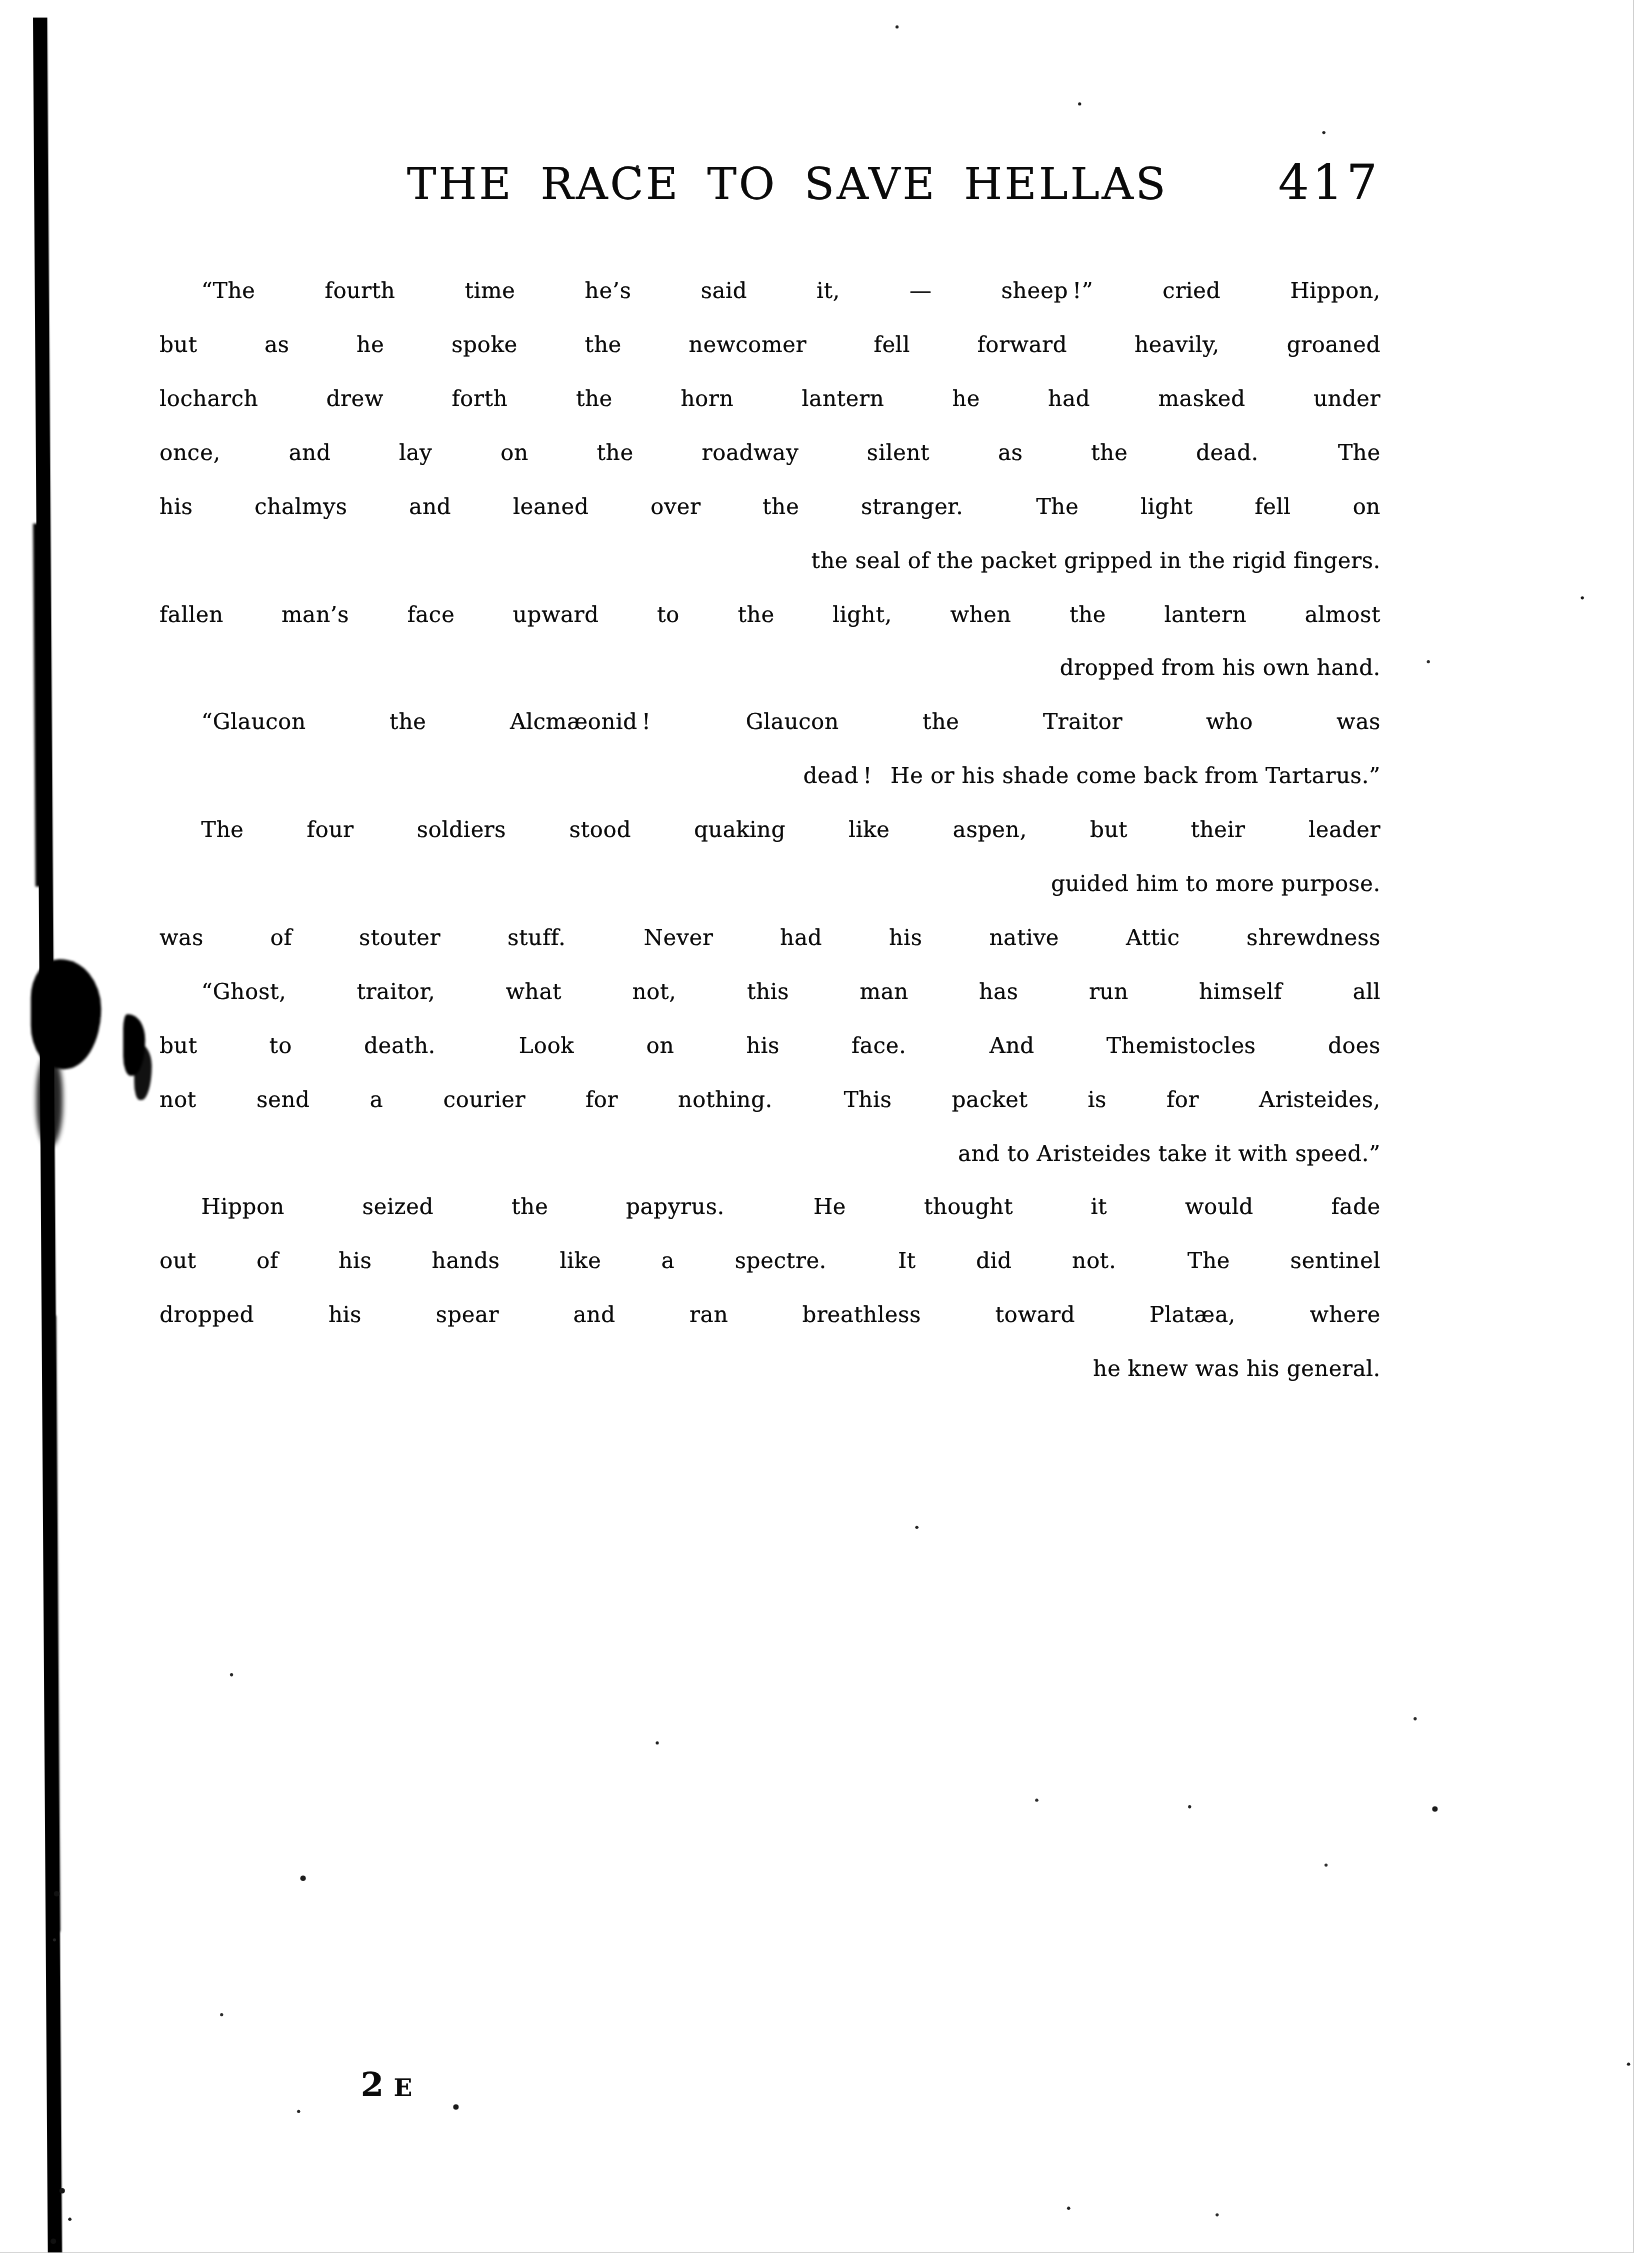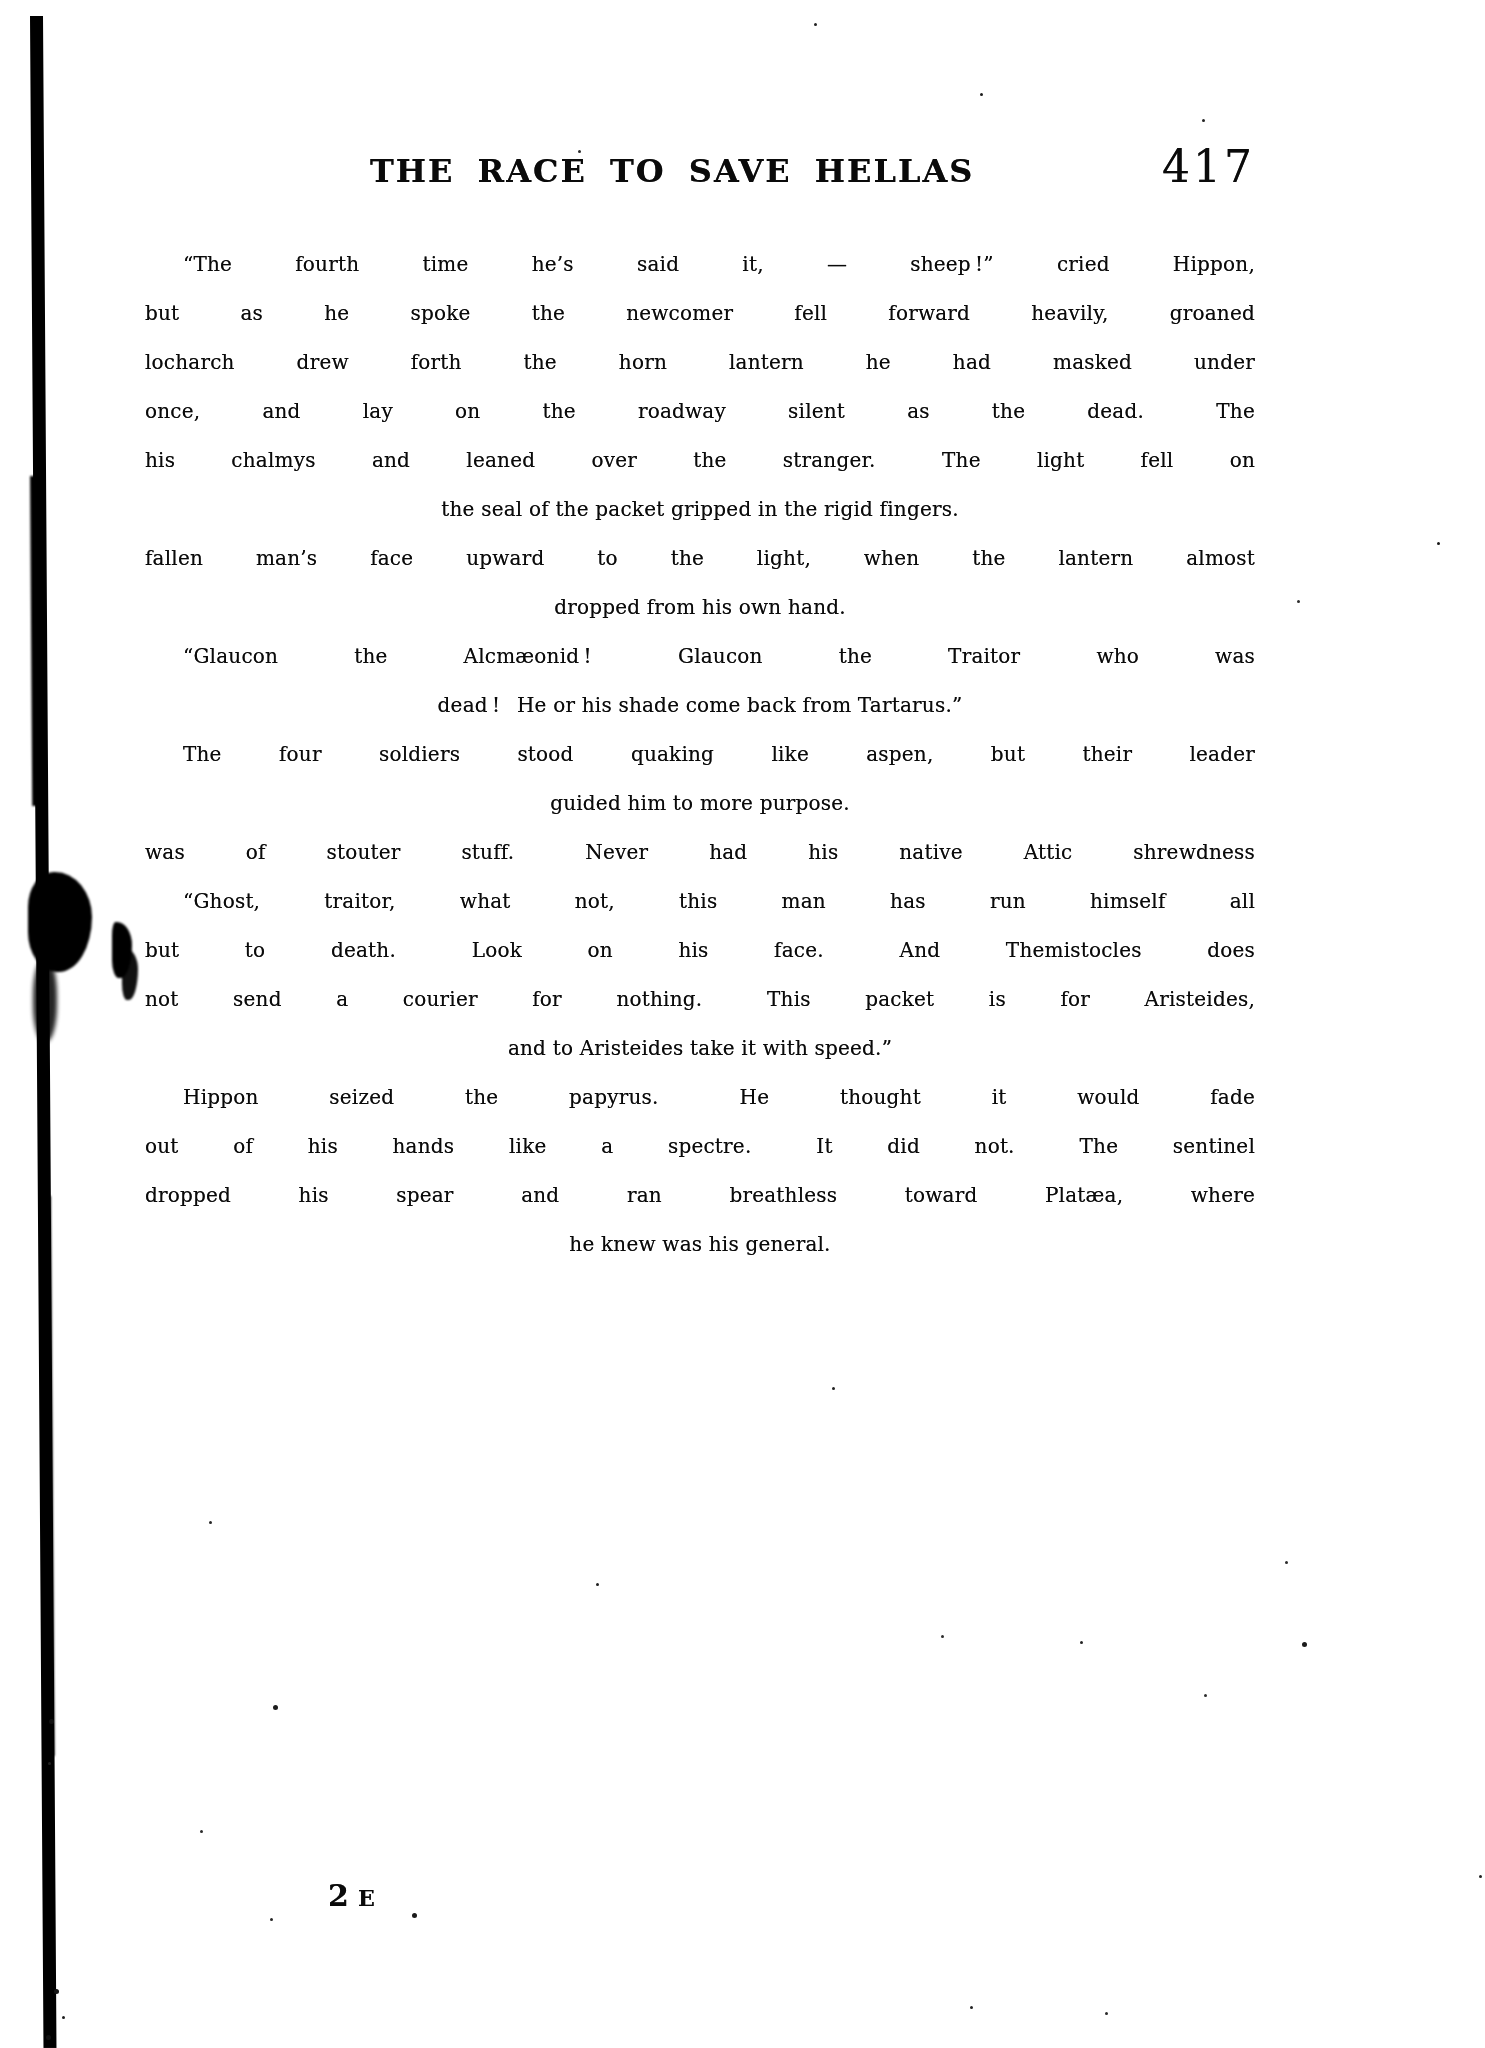--- a/index.html
+++ b/index.html
@@ -56,38 +56,37 @@
       270px 1918px 0 0 #262626, 970px 2006px 0 0 #232323, 1105px 2012px 0 0 #2a2a2a,
       50px 1720px 0 1px #111, 48px 1762px 0 0 #222, 55px 1990px 0 1px #161616,
       62px 2016px 0 0 #1e1e1e, 47px 2036px 0 1px #101010;
   }
   
   .header{
     position:absolute;left:370px;top:141px;width:885px;
     display:flex;justify-content:space-between;align-items:baseline;
   }
   .running-title{
-    font-size:32px;letter-spacing:2px;word-spacing:10px;
+    font-size:40px;letter-spacing:2px;word-spacing:10px;
     white-space:nowrap;
     text-shadow:0 0 0.5px rgba(0,0,0,.65);
-    font-weight:bold;
   }
   .page-number{
     font-size:44px;letter-spacing:3px;
     text-shadow:0 0 0.5px rgba(0,0,0,.65);
   }
   
   .body-text{
     position:absolute;left:145px;top:240px;width:1110px;
     font-size:20px;line-height:49px;letter-spacing:0.2px;
     text-shadow:0 0 0.55px rgba(0,0,0,.6);
   }
   .line{white-space:normal;}
   .j{text-align:justify;text-align-last:justify;}
-  .final{text-align:center;}
+  .final{text-align:right;}
   .ind{text-indent:38px;}
   
   .sig{
     position:absolute;left:308px;top:1878px;
     font-weight:700;font-size:30px;
     text-shadow:0 0 0.5px rgba(0,0,0,.6);
     margin-left:20px;
   }
   .sig-letter{font-size:22px;margin-left:9px;font-weight:700;}
 </style>

